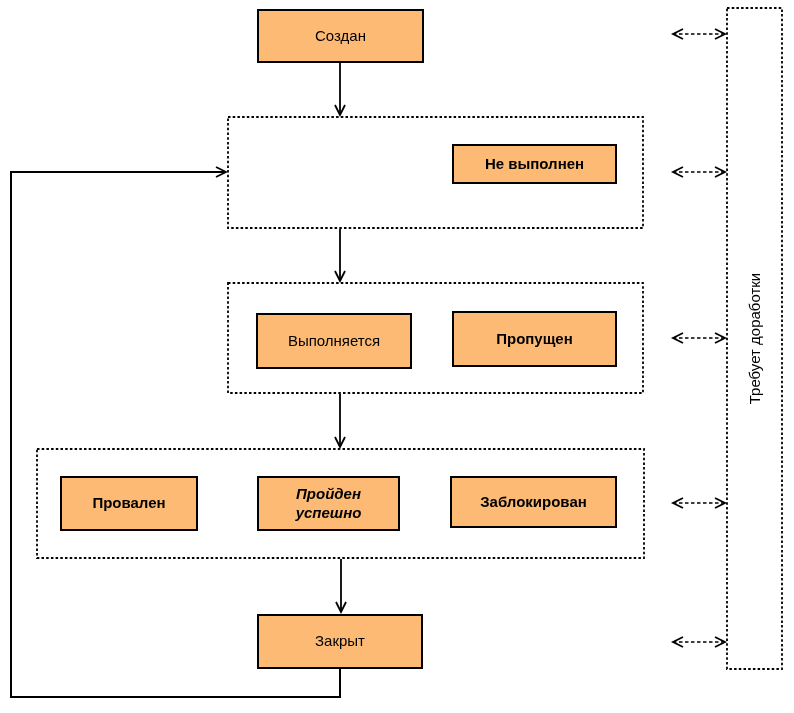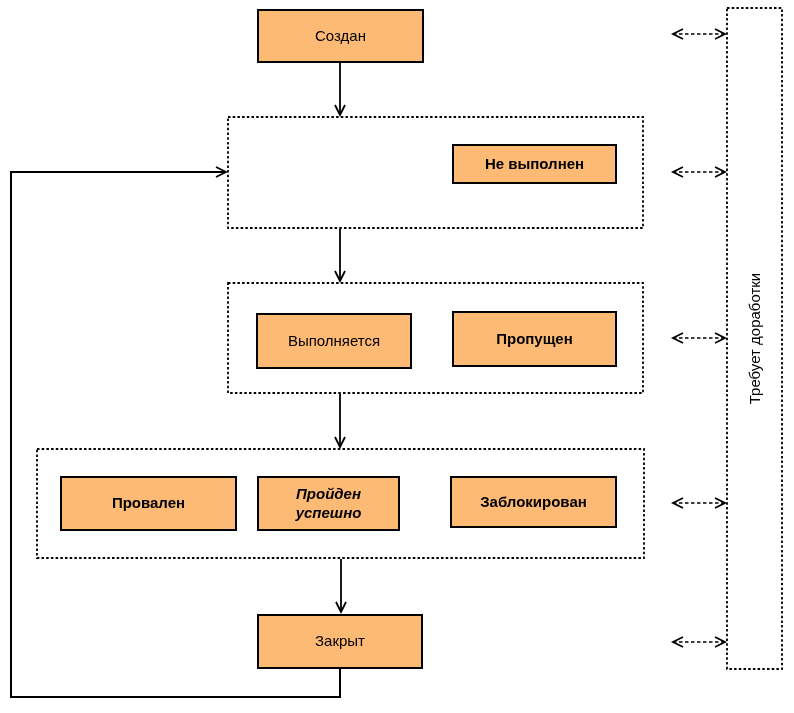--- a/index.html
+++ b/index.html
@@ -102,21 +102,21 @@
   </div>
 
   <div class="state-box" style="left:256px; top:296px; width:156px; height:56px;margin-top:17px;">
     <span>Выполняется</span>
   </div>
 
   <div class="state-box bold" style="left:452px; top:311px; width:165px; height:56px;text-align:center;">
     <span>Пропущен</span>
   </div>
 
-  <div class="state-box bold" style="left:60px; top:476px; width:177px; height:55px;">
+  <div class="state-box bold" style="left:60px; top:476px; width:138px; height:55px;">
     <span>Провален</span>
   </div>
 
   <div class="state-box bold" style="left:257px; top:476px; width:143px; height:55px;font-style:italic;">
     <span class="wrap-narrow">Пройден успешно</span>
   </div>
 
   <div class="state-box bold" style="left:450px; top:476px; width:167px; height:52px;">
     <span>Заблокирован</span>
   </div>

